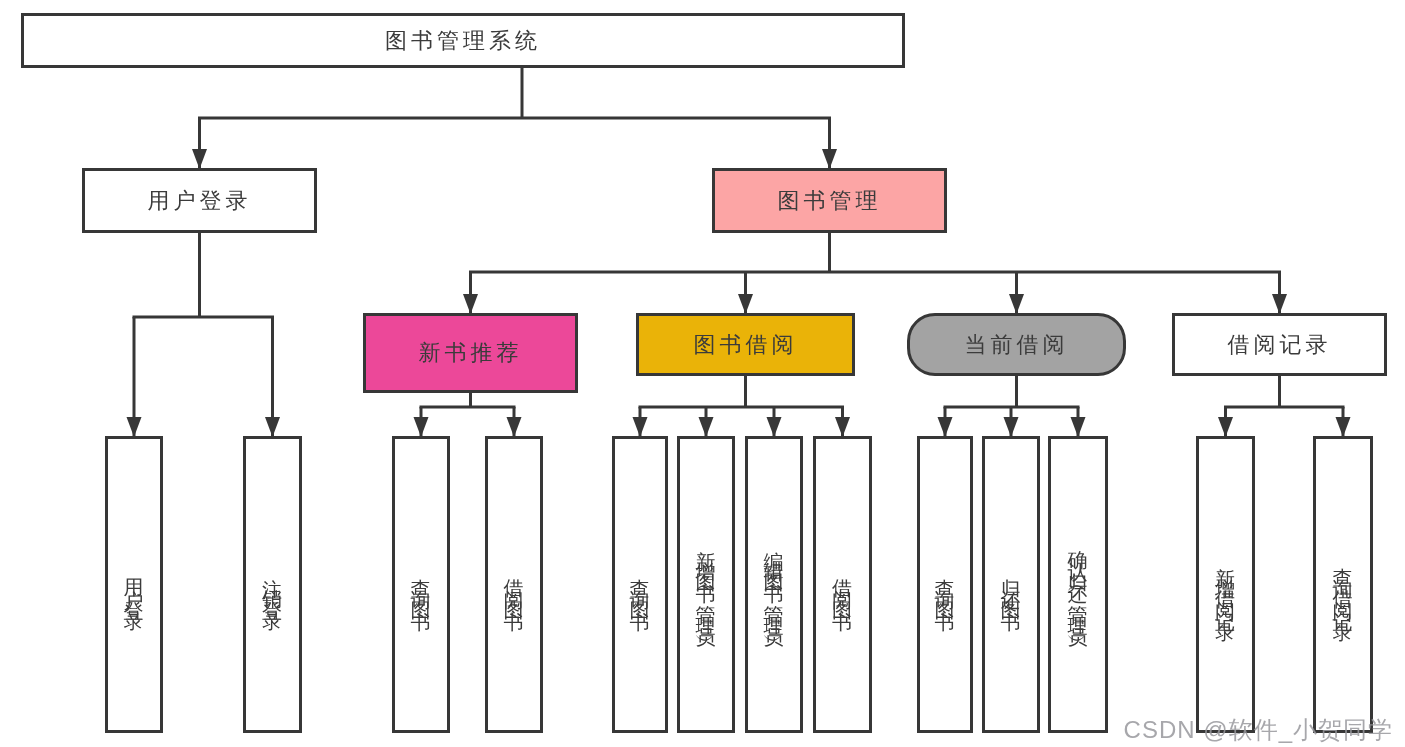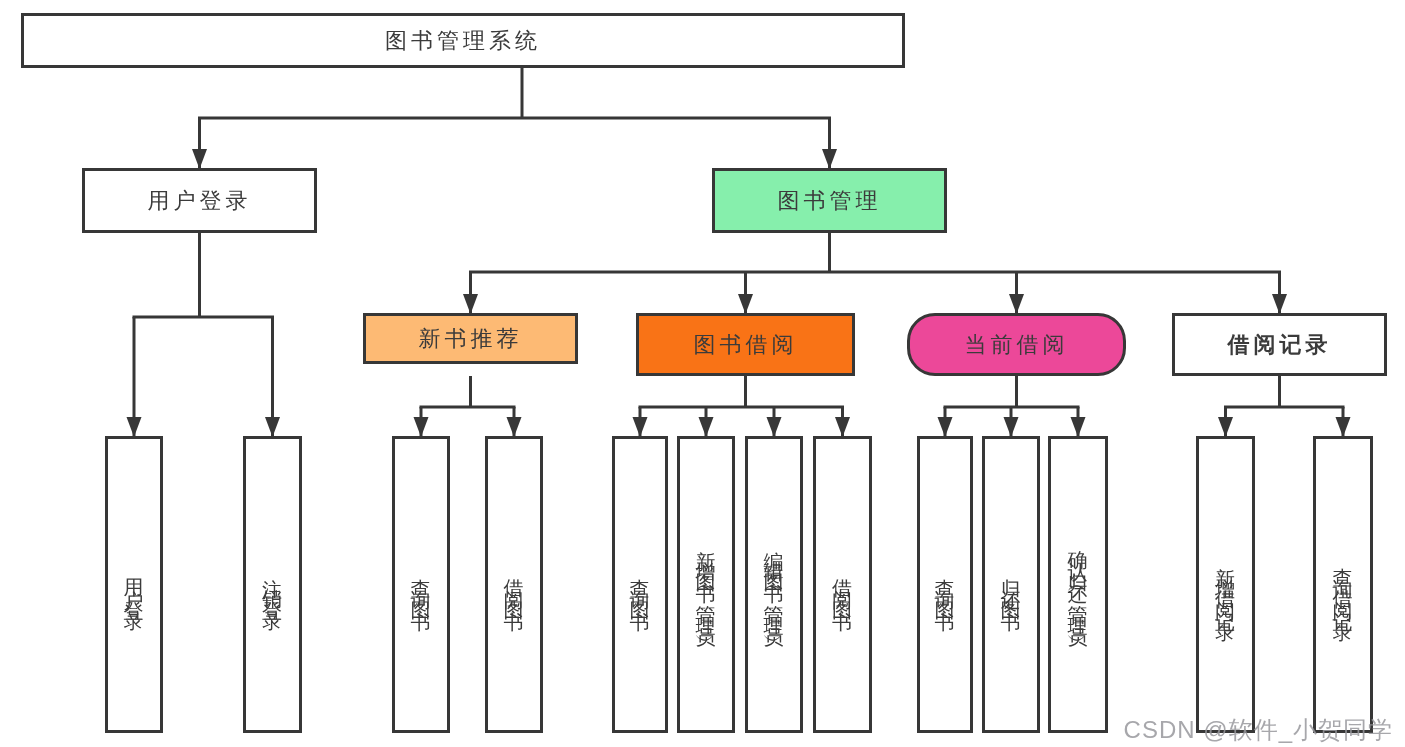--- a/index.html
+++ b/index.html
@@ -137,33 +137,33 @@
         <polygon points="1335.5,417 1350.5,417 1343,437"></polygon>
       </g>
     </svg>
   <div id="watermark">CSDN @软件_小贺同学</div>
 <div class="node h" style="left: 21px; top: 13px; width: 884px; height: 55px; background: rgb(255, 255, 255);">
       <span class="label">图书管理系统</span>
     </div>
     <div class="node h" style="left: 82px; top: 168px; width: 235px; height: 65px; background: rgb(255, 255, 255);">
       <span class="label">用户登录</span>
     </div>
-    <div class="node h" style="left: 712px; top: 168px; width: 235px; height: 65px; background: #86efac;">
+    <div class="node h" style="left: 712px; top: 168px; width: 235px; height: 65px; background: #fca5a5;">
       <span class="label">图书管理</span>
     </div>
-    <div class="node h" style="left: 363px; top: 313px; width: 215px; height: 51px; background: #fdba74;">
+    <div class="node h" style="left: 363px; top: 313px; width: 215px; height: 80px; background: #ec4899;">
       <span class="label">新书推荐</span>
     </div>
-    <div class="node h" style="left: 636px; top: 313px; width: 219px; height: 63px; background: #f97316;">
+    <div class="node h" style="left: 636px; top: 313px; width: 219px; height: 63px; background: #eab308;">
       <span class="label">图书借阅</span>
     </div>
-    <div class="node h" style="left: 907px; top: 313px; width: 219px; height: 63px; background: #ec4899; border-radius: 28px;">
+    <div class="node h" style="left: 907px; top: 313px; width: 219px; height: 63px; background: #a3a3a3; border-radius: 28px;">
       <span class="label">当前借阅</span>
     </div>
-    <div class="node h" style="left: 1172px; top: 313px; width: 215px; height: 63px; background: rgb(255, 255, 255); font-weight: bold;">
+    <div class="node h" style="left: 1172px; top: 313px; width: 215px; height: 63px; background: rgb(255, 255, 255);">
       <span class="label">借阅记录</span>
     </div>
     <div class="node v" style="left: 105px; top: 436px; width: 58px; height: 297px; background: rgb(255, 255, 255);">
       <span class="label">用户登录</span>
     </div>
     <div class="node v" style="left: 243px; top: 436px; width: 59px; height: 297px; background: rgb(255, 255, 255);">
       <span class="label">注销登录</span>
     </div>
     <div class="node v" style="left: 392px; top: 436px; width: 58px; height: 297px; background: rgb(255, 255, 255);">
       <span class="label">查询图书</span>

